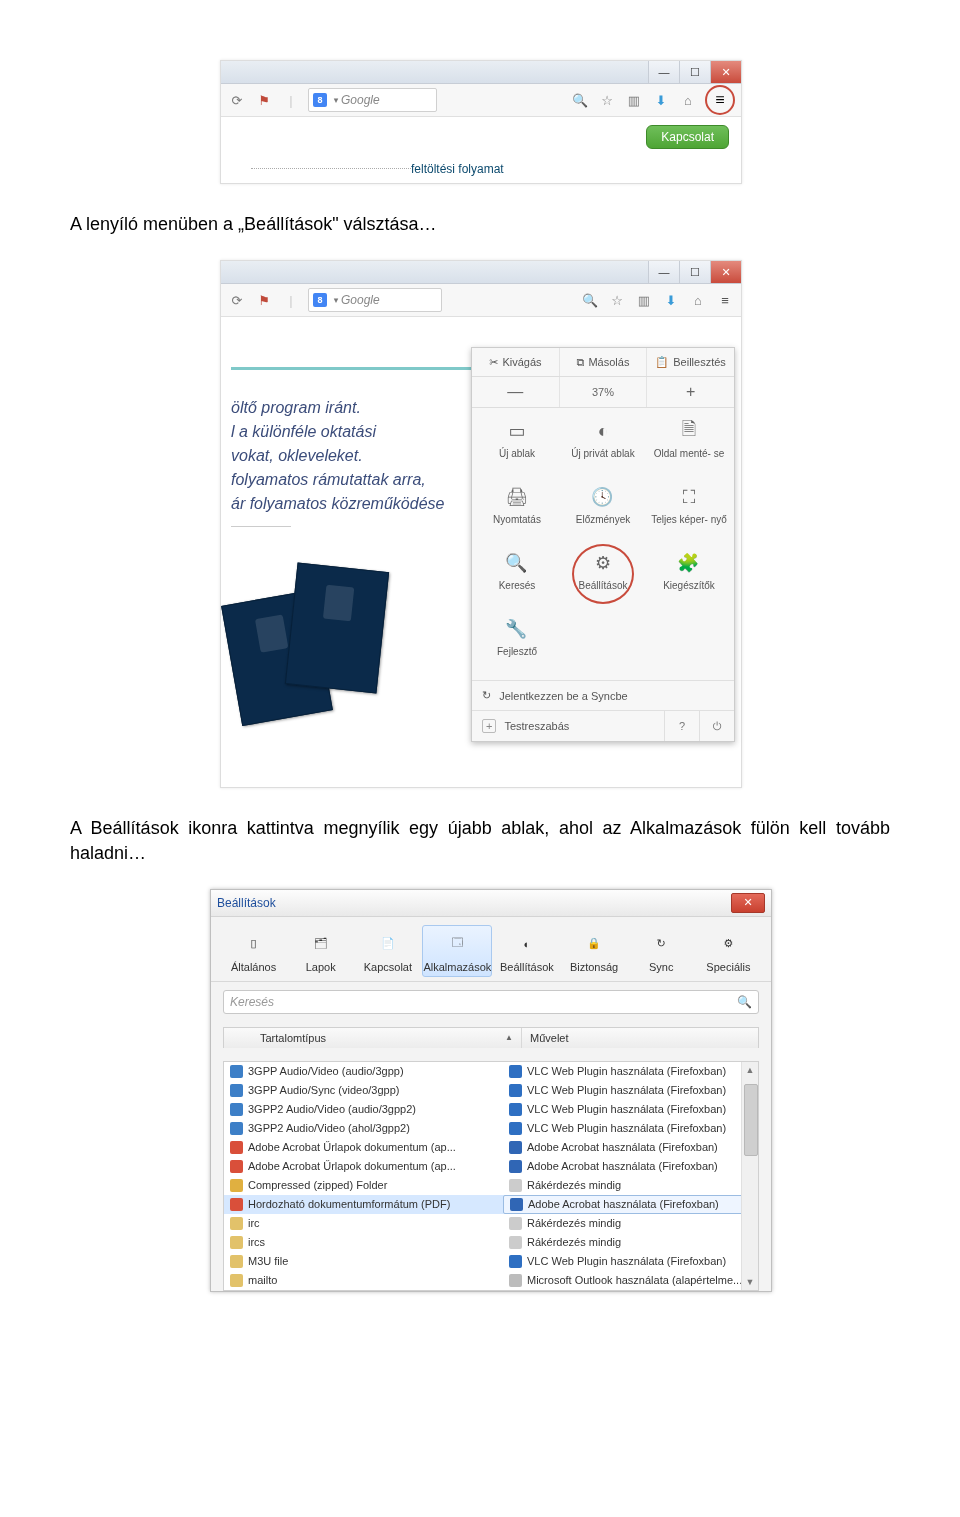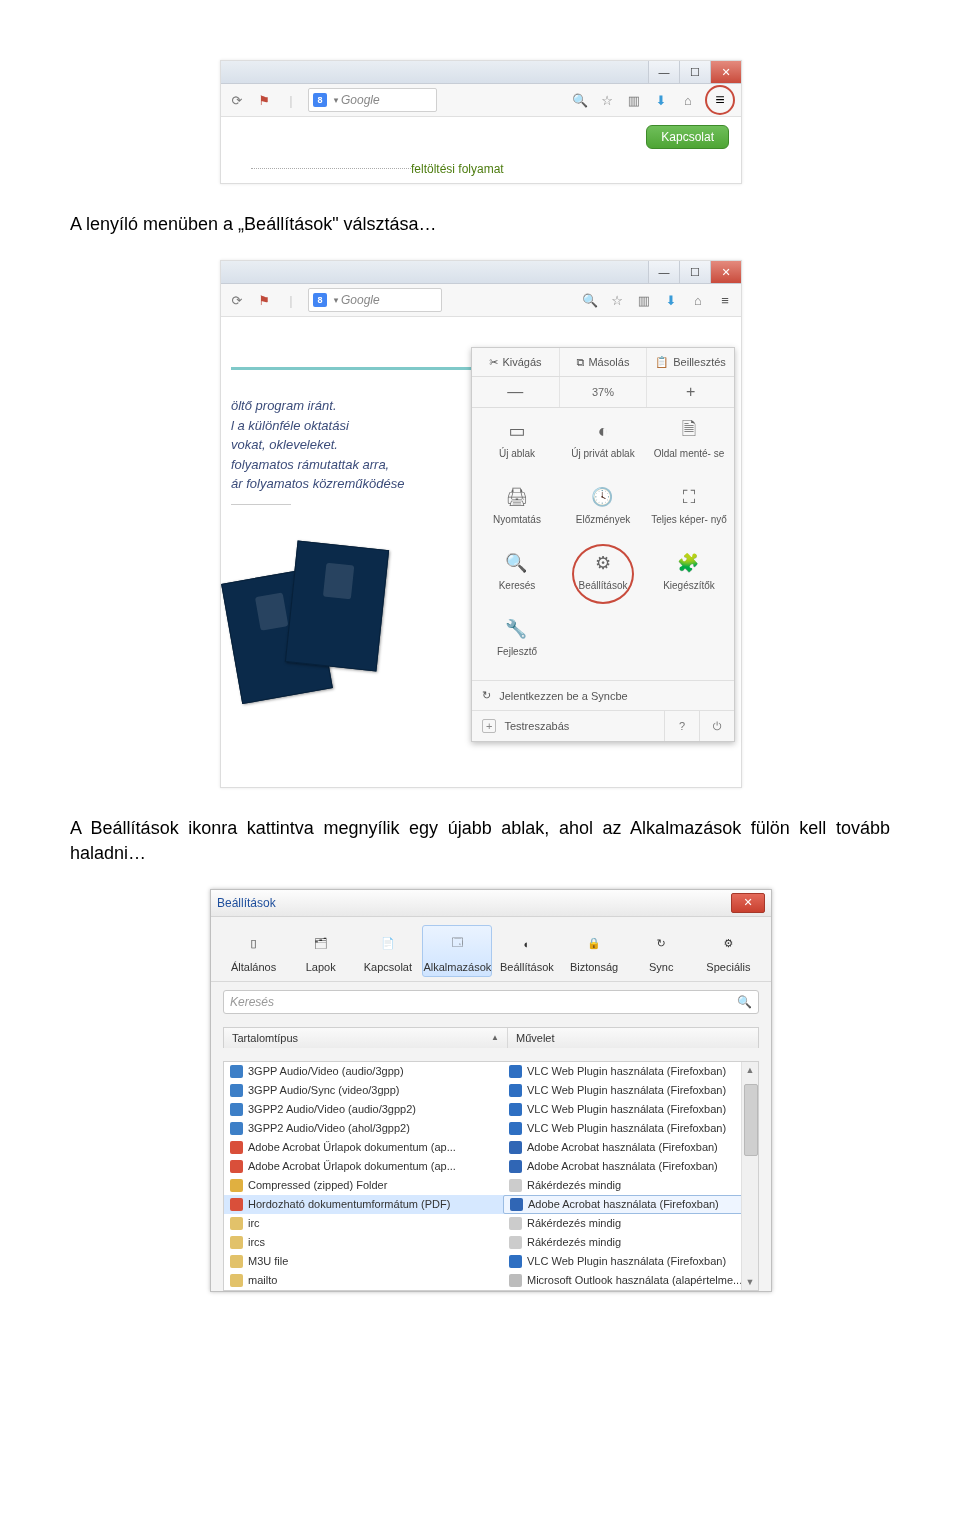--- a/index.html
+++ b/index.html
@@ -84,37 +84,37 @@
     border:1px solid #3e8a2a;
   }
   .upload-row{
     padding:6px 0 6px 30px;
     background:#fff;
   }
   .dotted{
     border-top:1px dotted #aaa;
     width:160px;display:inline-block;vertical-align:middle;
   }
-  .upload-text{font-size:12px;color:#4d7c0f;}
+  .upload-text{font-size:12px;color:#0c4a6e;}
 
   
   .shot2{
     width:520px;margin-left:150px;
     border:1px solid #ddd;background:#fff;
     box-shadow: 0 0 3px rgba(0,0,0,0.1);
   }
   .shot2-body{
     display:flex;
     height:470px;
     position:relative;
   }
   .leftcol{
     width:245px;
     padding:46px 0 0 10px;
-    font-size:13px;
+    font-size:16px;
     color:#2a4b8d;
   }
   .teal-line{height:3px;background:#7fc9c9;margin:4px 0 26px 0;}
   .leftcol .snippet{line-height:1.5;color:#3b4c7a;font-style:italic;}
   .docs-img{
     margin-top:40px;
     width:170px;height:150px;
     position:relative;
   }
   .doc-card{
@@ -207,21 +207,21 @@
   .dtab.active{background:linear-gradient(#eaf3ff,#cfe4ff);border-color:#a9c9ef;}
   .dtab .dicon{width:28px;height:28px;display:flex;align-items:center;justify-content:center;}
   .dlg-search{
     margin:8px 12px 6px;border:1px solid #c8c8c8;background:#fff;border-radius:3px;
     height:22px;display:flex;align-items:center;padding:0 6px;justify-content:space-between;
   }
   .dlg-search .ph{color:#999;font-style:italic;}
   .dlg-headrow{
     display:flex;margin:13px 12px;border:1px solid #d0d0d0;border-bottom:none;
     background:linear-gradient(#fafafa,#ececec);
-    font-size:11px;color:#333;
+    font-size:11px;color:#333;padding-left:28px;
   }
   .dlg-headrow .hcol{padding:4px 8px;}
   .dlg-headrow .hcol.c1{width:50%;border-right:1px solid #d8d8d8;display:flex;align-items:center;justify-content:space-between;}
   .dlg-headrow .hcol.c2{flex:1;}
   .dlg-list{
     margin:0 12px;border:1px solid #d0d0d0;background:#fff;
     max-height:232px;overflow:hidden;position:relative;
   }
   .drow{
     display:flex;font-size:11px;height:19px;align-items:center;

